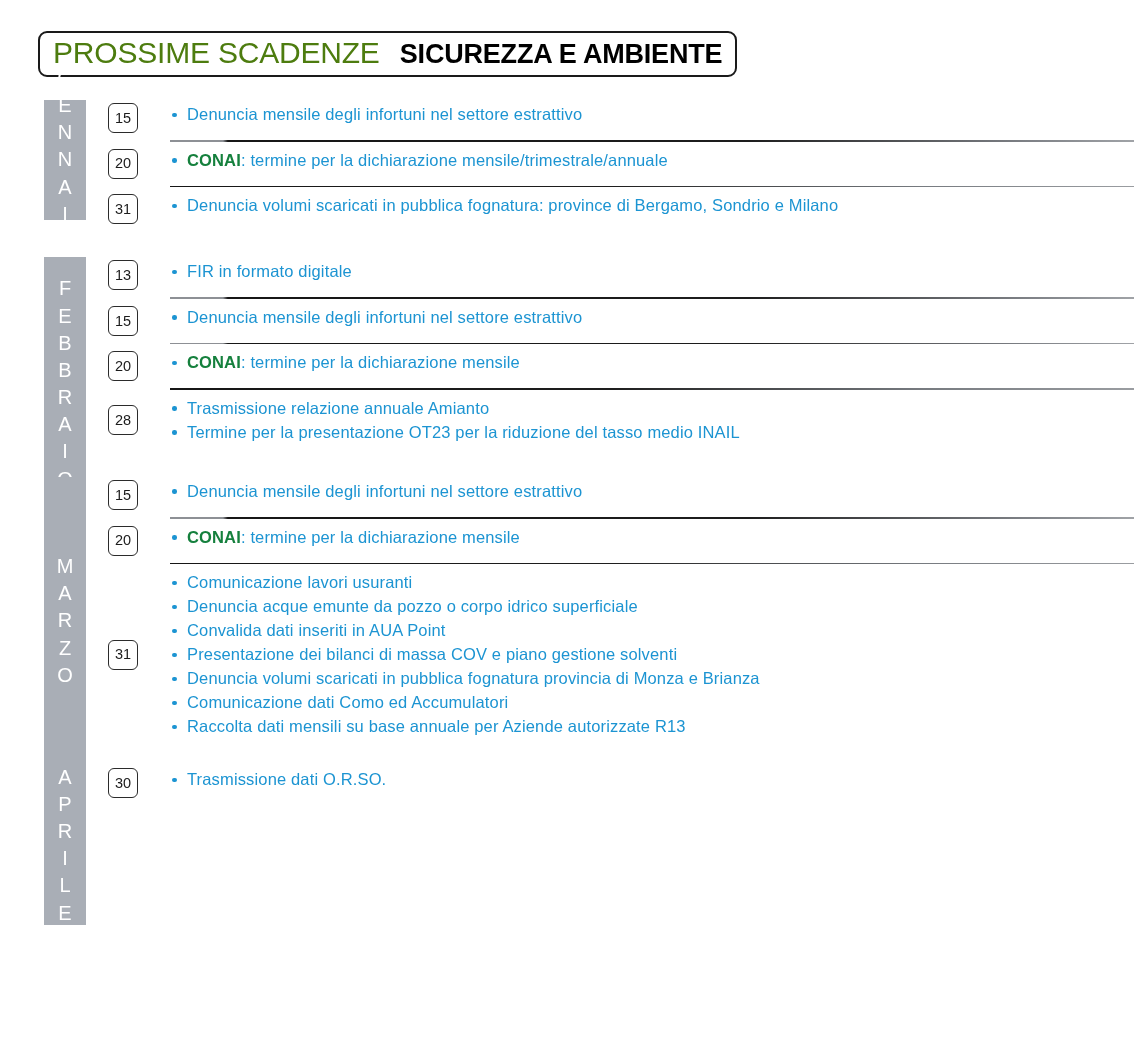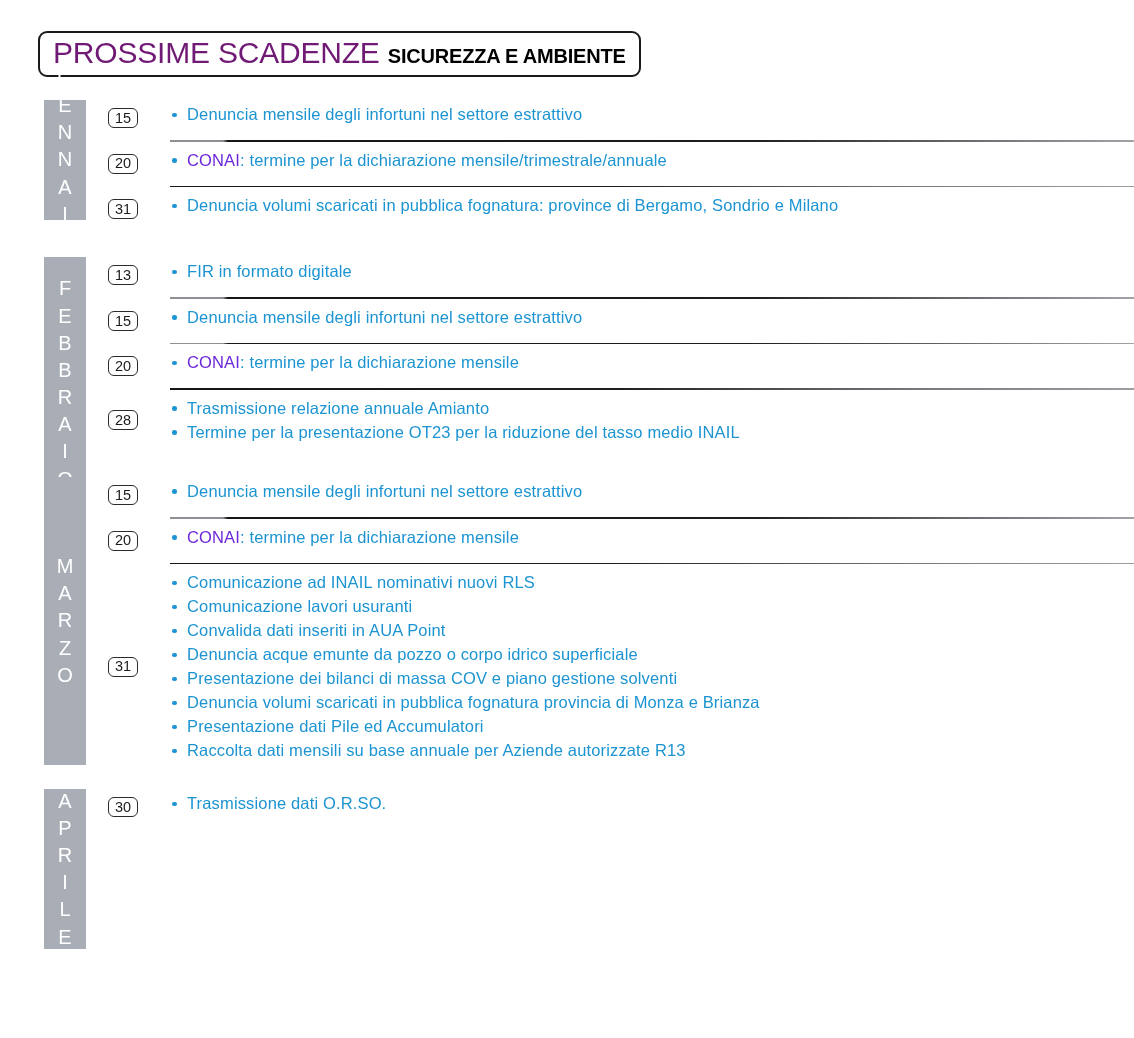--- a/index.html
+++ b/index.html
@@ -24,28 +24,29 @@
   .title-box {
     display: inline-block;
     border: 2.5px solid #1a1a1a;
     border-radius: 9px;
     padding: 3px 13px 5px 13px;
     white-space: nowrap;
   }
   .title-box .t-light {
     font-size: 30px;
     font-weight: 400;
-    color: #701a75;
+    color: #4d7c0f;
     letter-spacing: -0.2px;
   }
   .title-box .t-bold {
-    font-size: 20px;
+    font-size: 27px;
     font-weight: 700;
     color: #000000;
     letter-spacing: -0.2px;
+    margin-left: 12px;
   }
 
   
   .calendar {
     position: absolute;
     left: 0;
     top: 100px;
     width: 1134px;
   }
 
@@ -90,21 +91,21 @@
     display: flex;
     align-items: center;
     justify-content: flex-start;
     align-self: center;
   }
   .daybadge {
     display: inline-flex;
     align-items: center;
     justify-content: center;
     min-width: 30px;
-    height: 20px;
+    height: 30px;
     padding: 0 5px;
     border: 1.4px solid #2b2b2b;
     border-radius: 6px;
     font-size: 14.5px;
     color: #1c1c1c;
     background: #ffffff;
     line-height: 1;
   }
 
   .items {
@@ -126,22 +127,22 @@
     content: "";
     position: absolute;
     left: 2px;
     top: 9.5px;
     width: 4.5px;
     height: 4.5px;
     border-radius: 50%;
     background: #1c94d2;
   }
   .item b {
-    font-weight: 400;
-    color: #6d28d9;
+    font-weight: 700;
+    color: #15803d;
     text-align: center;
   }
 
   .sep {
     height: 1.6px;
     width: 100%;
     background: linear-gradient(to right, #161616 0%, #1e1e1e 46%, #777b80 78%, #9a9da1 100%);
     margin: 4px 0 4px 0;
   }
   .sep.short {
@@ -290,27 +291,26 @@
           </div>
         </div>
         <div class="sep-holder">
           <div class="sep"></div>
         </div>
         <div class="row">
           <div class="daycell">
             <span class="daybadge">31</span>
           </div>
           <div class="items">
-            <div class="item"><span>Comunicazione ad INAIL nominativi nuovi RLS</span></div>
             <div class="item"><span>Comunicazione lavori usuranti</span></div>
+            <div class="item"><span>Denuncia acque emunte da pozzo o corpo idrico superficiale</span></div>
             <div class="item"><span>Convalida dati inseriti in AUA Point</span></div>
-            <div class="item"><span>Denuncia acque emunte da pozzo o corpo idrico superficiale</span></div>
             <div class="item"><span>Presentazione dei bilanci di massa COV e piano gestione solventi</span></div>
             <div class="item"><span>Denuncia volumi scaricati in pubblica fognatura provincia di Monza e Brianza</span></div>
-            <div class="item"><span>Presentazione dati Pile ed Accumulatori</span></div>
+            <div class="item"><span>Comunicazione dati Como ed Accumulatori</span></div>
             <div class="item"><span>Raccolta dati mensili su base annuale per Aziende autorizzate R13</span></div>
           </div>
         </div>
       </div>
     </div>
     <div style="height: 24px;"></div>
     <div class="month-block">
       <div class="month-bar" style="top: 0px; height: 160px;">
         <span>A</span>
         <span>P</span>

